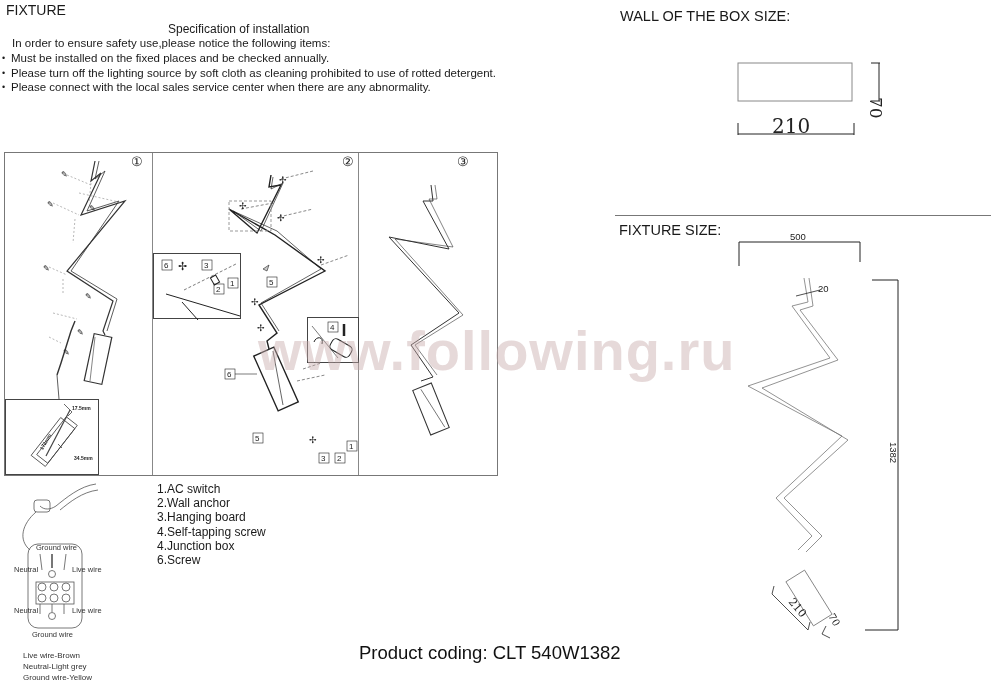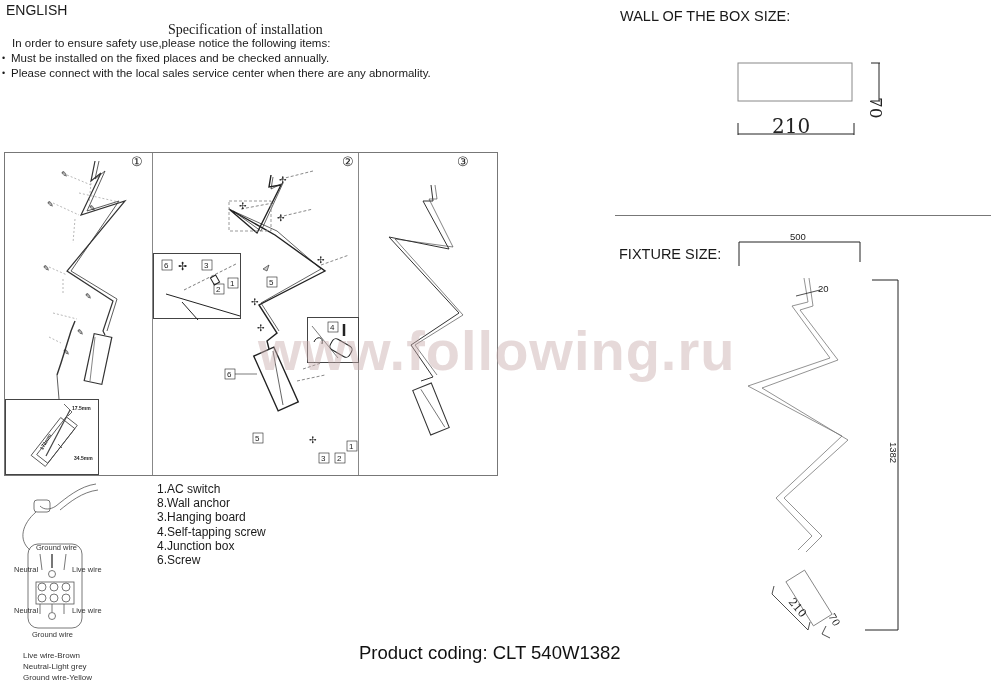--- a/index.html
+++ b/index.html
@@ -1,46 +1,47 @@
 <!DOCTYPE html>
 <html><head>
 <meta charset="utf-8">
 <style>
   * { box-sizing: border-box; margin: 0; padding: 0; }
   html, body { width: 1000px; height: 690px; background: #ffffff; overflow: hidden; }
   body { position: relative; font-family: "Liberation Sans", sans-serif; color: #1a1a1a; }
   .abs { position: absolute; }
   .t { white-space: nowrap; }
   #lang { left: 6px; top: 2px; font-size: 14px; }
-  #spec-title { left: 168px; top: 22px; font-size: 14px; font-family: Liberation Serif, serif; }
+  #spec-title { left: 168px; top: 22px; font-size: 12px; }
   #intro { left: 12px; top: 37px; font-size: 11.5px; }
   .bullets { left: 2px; top: 51px; font-size: 11.5px; line-height: 14.6px; }
   .bullets li { list-style: none; white-space: nowrap; }
   .bullets li::before { content: "\2022"; display: inline-block; width: 9px; font-size: 9px; vertical-align: 1px; }
   #frame { left: 4px; top: 152px; width: 494px; height: 324px; border: 1px solid #777; }
   .divider { position: absolute; top: 0; bottom: 0; width: 0; border-left: 1px solid #888; }
   .pnum { position: absolute; font-family: "DejaVu Serif", serif; font-size: 13px; color: #222; }
   .inset { position: absolute; border: 1px solid #444; background: #fff; }
   #legend { left: 157px; top: 482px; font-size: 12px; line-height: 14.2px; }
   #wire-colors { left: 23px; top: 650px; font-size: 8px; line-height: 11px; color: #333; }
   #box-title { left: 620px; top: 8px; font-size: 14.5px; }
-  #fixture-title { left: 619px; top: 222px; font-size: 14.5px; margin-top: 24px; }
+  #fixture-title { left: 619px; top: 222px; font-size: 14.5px; }
   #sep { left: 615px; top: 215px; width: 376px; height: 1px; background: #777; }
   #product { left: 359px; top: 642px; font-size: 18.5px; color: #111; }
   #watermark { left: 258px; top: 318px; font-size: 56px; font-weight: bold; color: rgba(200,170,170,0.45); letter-spacing: 1px; pointer-events: none; }
   svg text { font-family: "Liberation Sans", sans-serif; }
 </style>
 </head>
 <body>
 
-<div id="lang" class="abs t">ENGLISH</div>
+<div id="lang" class="abs t">FIXTURE</div>
 <div id="spec-title" class="abs t">Specification of installation</div>
 <div id="intro" class="abs t">In order to ensure safety use,please notice the following items:</div>
 <ul class="abs bullets">
   <li>Must be installed on the fixed places and be checked annually.</li>
+  <li>Please turn off the lighting source by soft cloth as cleaning prohibited to use of rotted detergent.</li>
   <li>Please connect with the local sales service center when there are any abnormality.</li>
 </ul>
 
 <div id="frame" class="abs">
   <div class="divider" style="left:147px"></div>
   <div class="divider" style="left:353px"></div>
 
   <span class="pnum" style="left:126px;top:1px">①</span>
   <svg class="abs" style="left:0;top:0" width="147" height="322">
     <g fill="none" stroke="#333" stroke-width="1.2">
@@ -174,21 +175,21 @@
       <polyline points="72,32 74,48 64,48 90,96 30,84 100,160 52,192 74,224 62,228"></polyline>
       <polyline points="76,32 78,46 70,46 94,94 36,86 104,162 56,192 78,222" stroke-width="0.6"></polyline>
       <rect x="62" y="232" width="20" height="48" transform="rotate(-22 72 256)"></rect>
       <line x1="70" y1="234" x2="78" y2="278" stroke-width="0.6" transform="rotate(-22 72 256)"></line>
     </g>
   </svg>
 </div>
 
 <div id="legend" class="abs">
   <div>1.AC switch</div>
-  <div>8.Wall anchor</div>
+  <div>2.Wall anchor</div>
   <div>3.Hanging board</div>
   <div>4.Self-tapping screw</div>
   <div>4.Junction box</div>
   <div>6.Screw</div>
 </div>
 
 <svg class="abs" style="left:0;top:480px" width="150" height="170">
   <g fill="none" stroke="#555" stroke-width="0.8">
     <path d="M96,4 C80,6 66,18 56,26 C50,30 44,30 40,26"></path>
     <path d="M98,10 C82,12 70,22 60,30"></path>

